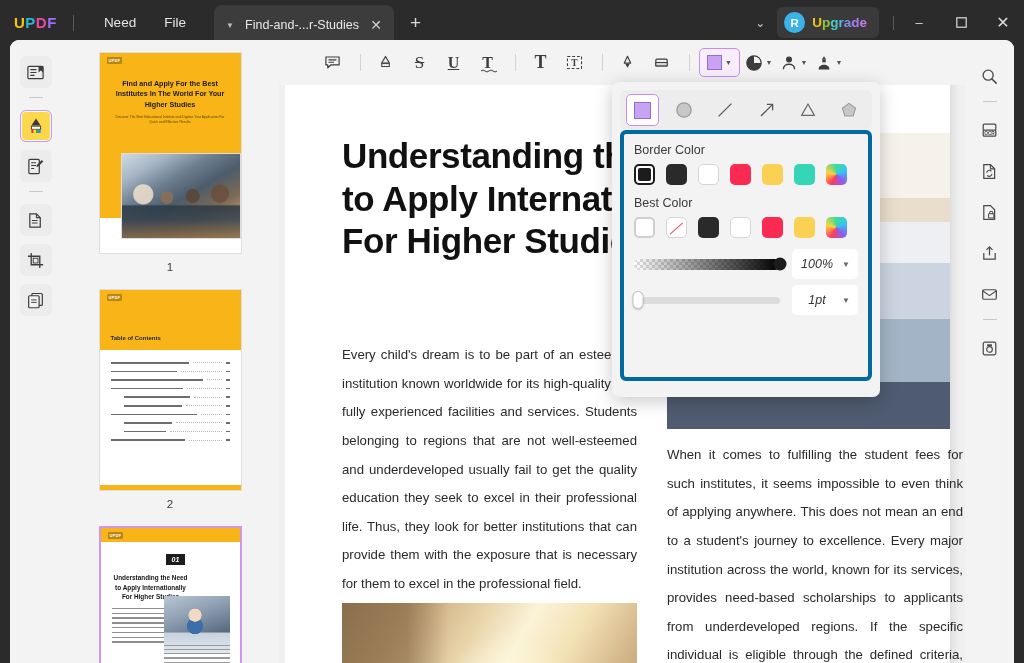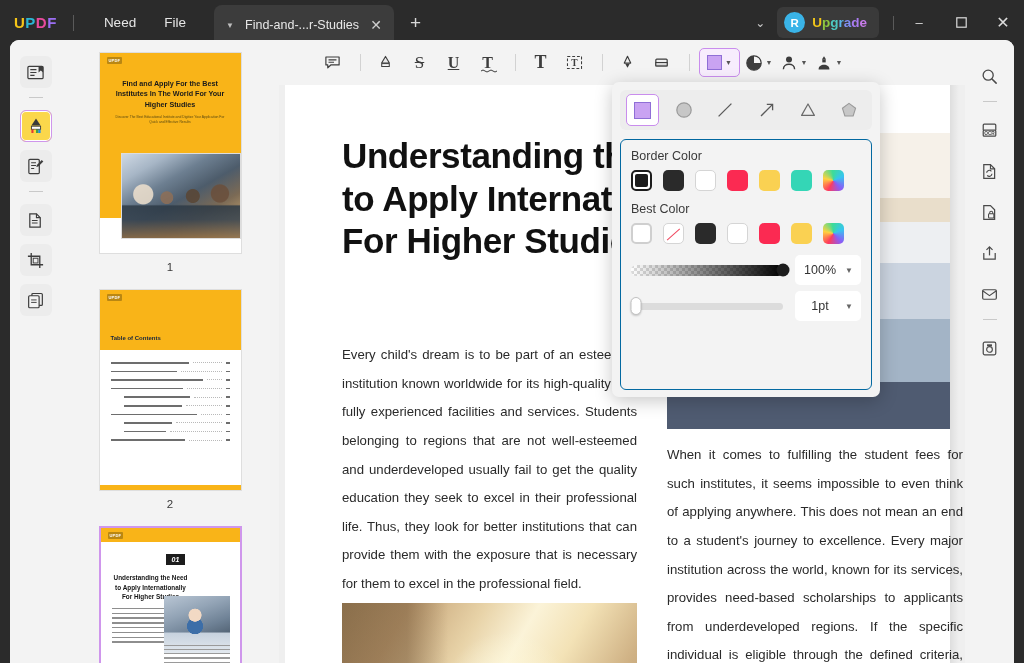--- a/index.html
+++ b/index.html
@@ -267,21 +267,21 @@
     display:flex; align-items:center; justify-content:space-between;
     background:#ededed; border-radius:6px; padding:4px 6px;
   }
   .shape-btn {
     width:33px; height:32px; display:flex; align-items:center; justify-content:center;
     border-radius:5px;
   }
   .shape-btn.sel { background:#fff; border:1.5px solid #c98ded; }
   .sq-purple { width:17px; height:17px; background:#c9a3f2; border:1.5px solid #8f6fd6; }
   .prop-box {
-    margin-top:9px; border:1px solid #0369a1; border-radius:6px;
+    margin-top:0; border:4px solid #0369a1; border-radius:6px;
     padding:9px 10px 11px; background:#f3f3f3; height:251px;
   }
   .prop-label { font-size:12.5px; color:#3a3a3a; margin-bottom:7px; }
   .swatches { display:flex; gap:11px; margin-bottom:11px; }
   .sw {
     width:21px; height:21px; border-radius:5px; position:relative;
   }
   .sw.bordered { border:1px solid #d5d5d5; }
   .sw.ring { border:2px solid #1c1c1c; background:#fff; }
   .sw.ring i { position:absolute; inset:2px; background:#1c1c1c; border-radius:2px; }
@@ -310,21 +310,21 @@
   }
   .knob.pill {
     width:11px; height:18px; border-radius:6px; background:#fff;
     border:1px solid #c2c2c2; box-shadow:0 1px 2px rgba(0,0,0,.18);
   }
   .numbox {
     width:66px; height:30px; background:#fff; border-radius:5px;
     display:flex; align-items:center; justify-content:space-between;
     padding:0 8px 0 0; font-size:12.5px; color:#333;
   }
-  .numbox span.v { flex:1; text-align:center; }
+  .numbox span.v { flex:1; text-align:center;font-style:italic; }
   .numbox span.c { font-size:8px; color:#666; }
 </style>
 </head>
 <body>
 
 <div id="app">
 
   <div class="titlebar">
     <div class="logo">
       <span>U</span>

